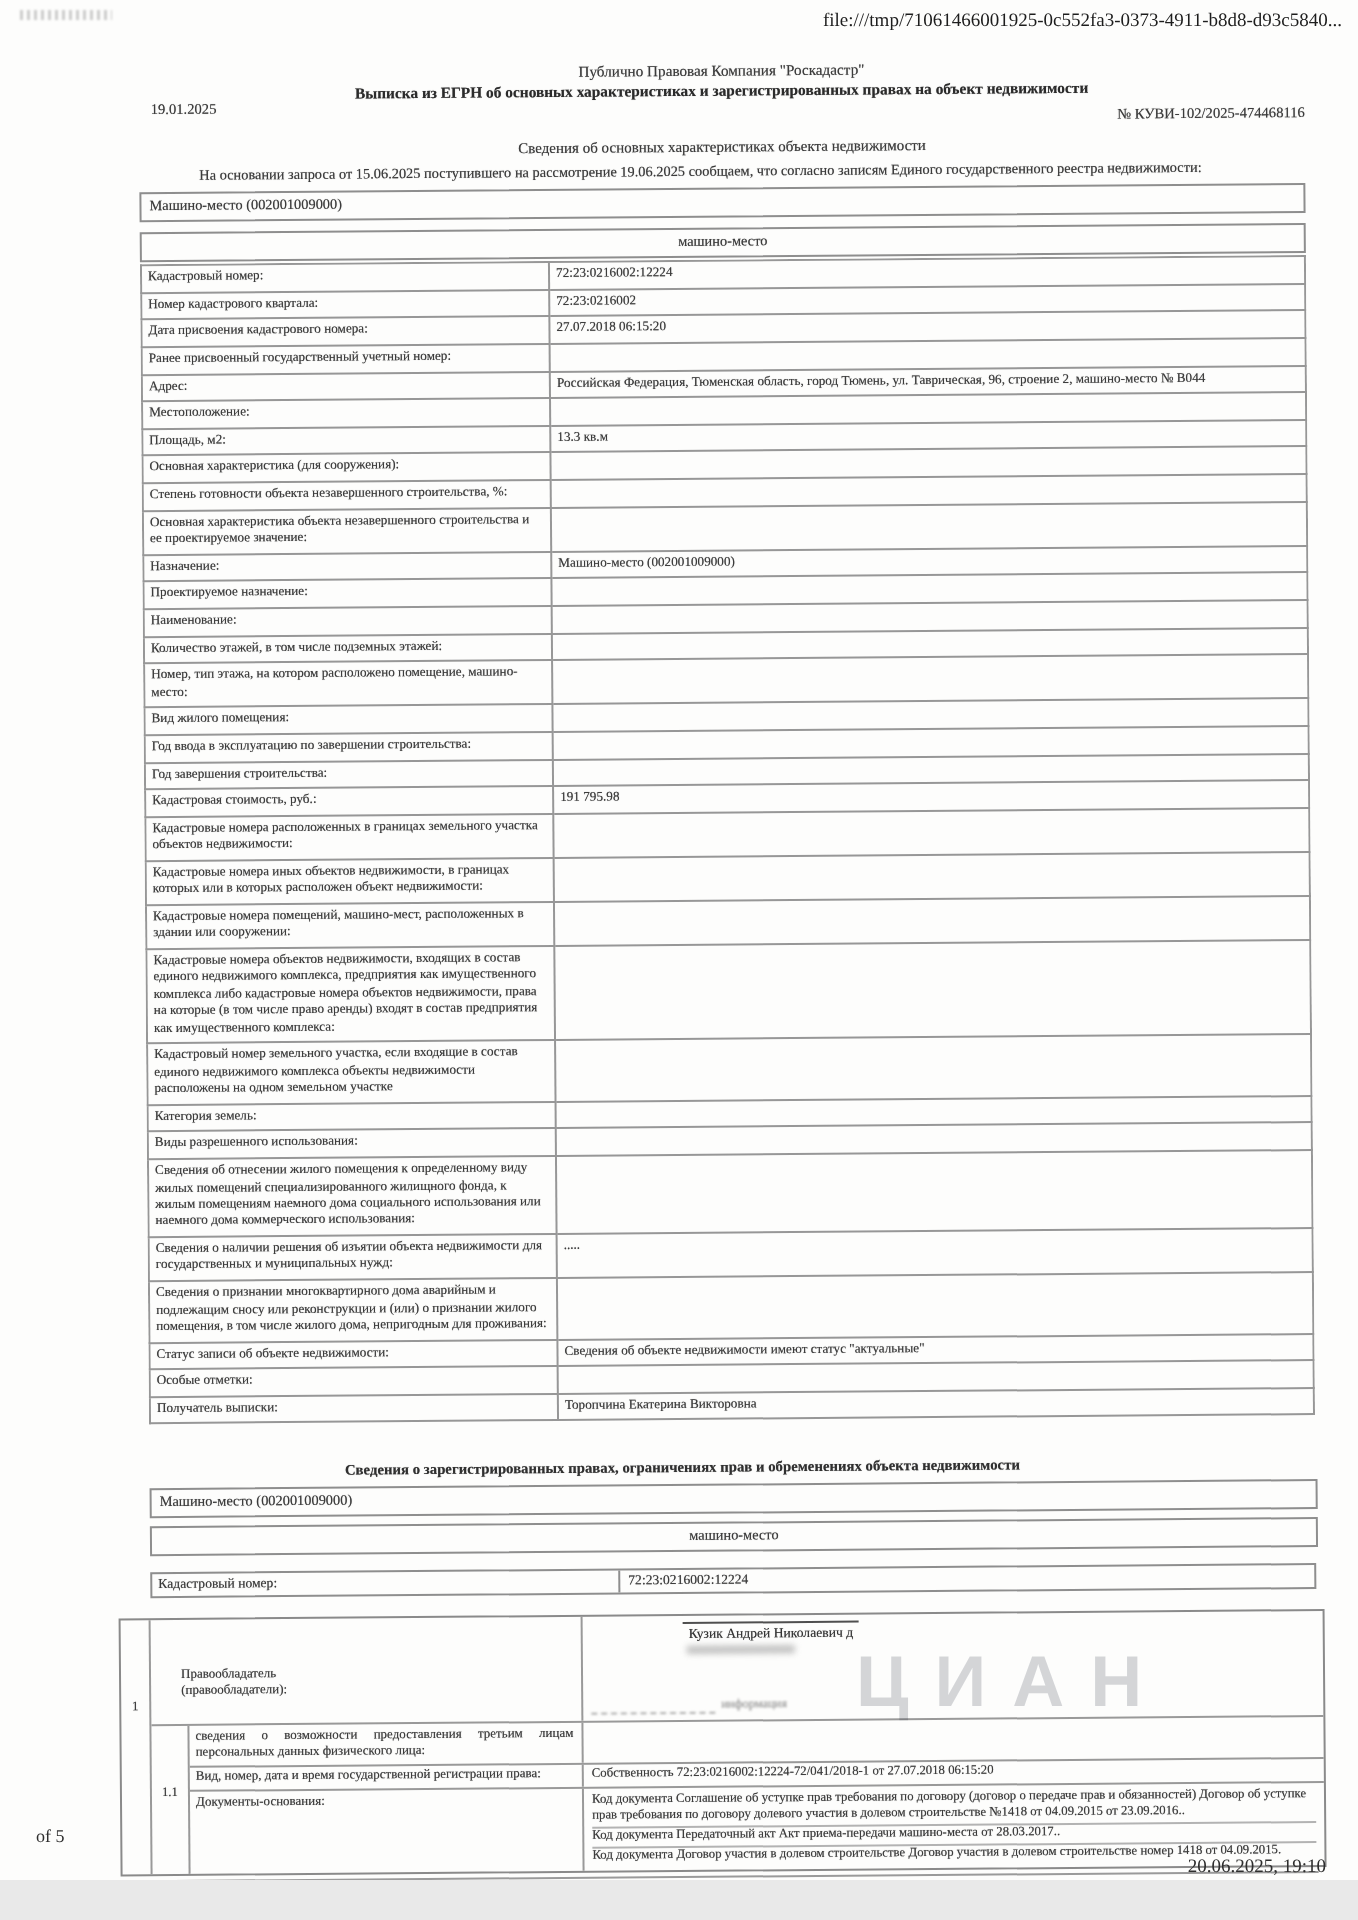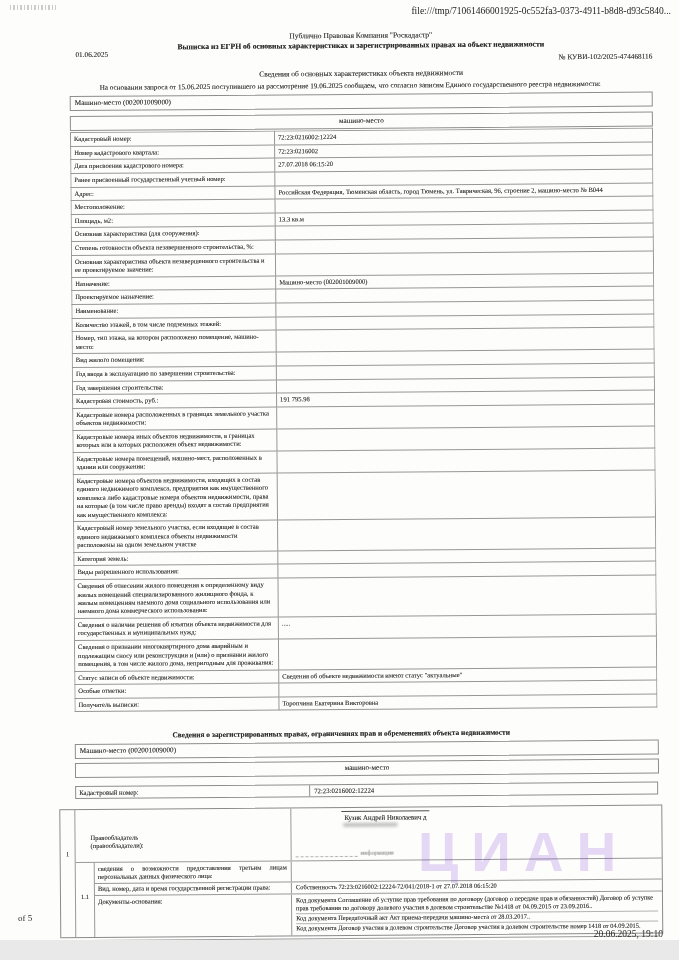--- a/index.html
+++ b/index.html
@@ -6,23 +6,23 @@
   .page{position:relative;width:679px;height:940px;background:#fdfdfc;overflow:hidden;
         font-family:"Liberation Serif",serif;color:#3c3c3c;filter:blur(.2px);}
   
   .corner-smudge{position:absolute;left:10px;top:5px;width:46px;height:5px;opacity:.5;
         background:repeating-linear-gradient(90deg,rgba(90,90,90,.6) 0 1.5px,transparent 1.5px 3.5px);
         filter:blur(.4px);}
   .print-url{position:absolute;top:6px;right:8px;width:340px;font-size:9.5px;color:#1d1d1d;
         text-align:right;white-space:nowrap;}
   .footer-left{position:absolute;left:18px;top:913px;font-size:9px;color:#2e2e2e;}
   .footer-right{position:absolute;right:16px;top:929px;font-size:9.5px;color:#2e2e2e;margin-left:40px;}
-  .watermark{position:absolute;left:418px;top:820px;z-index:4;pointer-events:none;
-        font-family:"Liberation Sans",sans-serif;font-weight:700;font-size:55px;
-        letter-spacing:13px;color:#6d28d9;opacity:.17;}
+  .watermark{position:absolute;left:428px;top:820px;z-index:4;pointer-events:none;
+        font-family:"Liberation Sans",sans-serif;font-weight:700;font-size:36px;
+        letter-spacing:13px;color:#0f172a;opacity:.17;}
   
   .scan{position:absolute;inset:0;transform:rotate(-0.45deg);transform-origin:50% 55%;
         text-shadow:0 0 .35px rgba(70,70,70,.7);}
   .doc-head{position:absolute;top:31px;left:73px;width:583px;}
   .org{text-align:center;font-size:7.6px;}
   .doc-title{text-align:center;font-size:7.7px;font-weight:bold;color:#2b2b2b;margin-top:1px;}
   .req-date{position:absolute;left:6px;top:17px;font-size:7.3px;}
   .doc-number{text-align:right;font-size:7.3px;margin-top:4px;}
   .sec1-title{text-align:center;font-size:7.5px;margin-top:6px;}
   .intro{font-size:7.2px;line-height:1.25;text-indent:30px;margin-top:4px;}
@@ -72,21 +72,21 @@
 <body>
 
 <div class="page">
   <div class="corner-smudge"></div>
   <div class="print-url">file:///tmp/71061466001925-0c552fa3-0373-4911-b8d8-d93c5840...</div>
 
   <div class="scan">
     <div class="doc-head">
       <div class="org">Публично Правовая Компания "Роскадастр"</div>
       <div class="doc-title">Выписка из ЕГРН об основных характеристиках и зарегистрированных правах на объект недвижимости</div>
-      <div class="req-date">01.06.2025</div>
+      <div class="req-date">19.01.2025</div>
       <div class="doc-number">№ КУВИ-102/2025-474468116</div>
       <div class="sec1-title">Сведения об основных характеристиках объекта недвижимости</div>
       <div class="intro">На основании запроса от 15.06.2025 поступившего на рассмотрение 19.06.2025 сообщаем, что согласно записям Единого государственного реестра недвижимости:</div>
       <div class="obj-box">Машино-место (002001009000)</div>
       <div class="obj-box center">машино-место</div>
     </div>
 
     <div class="main-table-wrap">
       <table class="main-table">
           <tbody id="main-rows">

